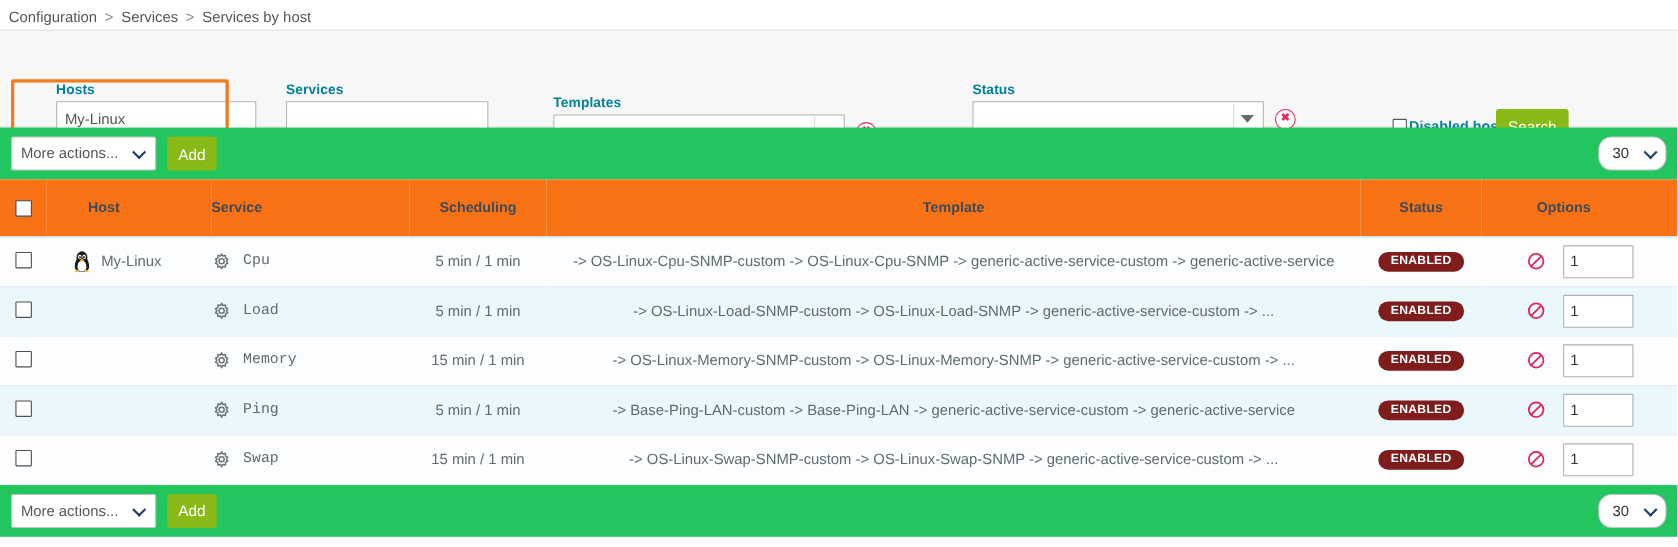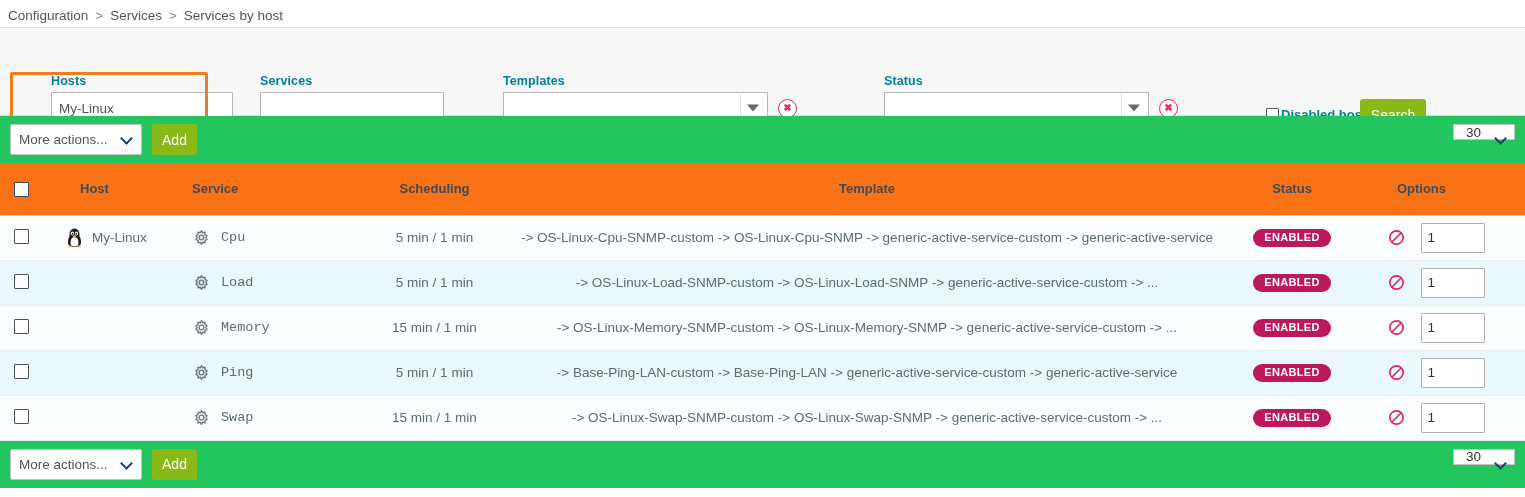--- a/index.html
+++ b/index.html
@@ -151,28 +151,28 @@
     transform: rotate(45deg);
   }
   .add-btn {
     position: absolute;
     left: 152px; top: 8px;
     width: 45px; height: 31px;
   }
   .page-size {
     position: absolute;
     right: 10px; top: 8px;
-    width: 62px; height: 16px;
+    width: 62px; height: 31px;
     border: 1px solid #c2c2c2;
     background: #ffffff;
     font-size: 13.5px;
     color: #333333;
     display: flex; align-items: center;
     padding-left: 12px;
-    border-radius: 0;
+    border-radius: 12px;
     cursor: pointer;
   }
   .page-size .v-caret {
     position: absolute; right: 9px; top: 9px;
     width: 9px; height: 9px;
     border-right: 2.4px solid #1c3f6e;
     border-bottom: 2.4px solid #1c3f6e;
     transform: rotate(45deg);
   }
 
@@ -213,21 +213,21 @@
 
   .host-cell {
     display: flex; align-items: center; gap: 8px;
     padding-left: 22px;
   }
   .svc-cell {
     display: flex; align-items: center; gap: 11px; font-family: Liberation Mono, monospace;
   }
   .badge {
     display: inline-block;
-    background: #be185d;
+    background: #7f1d1d;
     color: #ffffff;
     font-size: 11px;
     font-weight: bold;
     letter-spacing: .3px;
     padding: 3px 11px 4px;
     border-radius: 10px;
     line-height: 1;
   }
   .opts-cell {
     display: flex; align-items: center; justify-content: center; gap: 16px;
@@ -277,21 +277,21 @@
     <div class="filter-label">Hosts</div>
     <input class="txt-input" style="width: 182px;" value="My-Linux">
   </div>
   <div class="hosts-highlight"></div>
 
   <div class="filter-field" style="left:260px; top:46px;">
     <div class="filter-label">Services</div>
     <input class="txt-input" style="width: 184px;" value="">
   </div>
 
-  <div class="filter-field" style="left:503px; top:46px;">
+  <div class="filter-field" style="left:503px; top:58px;">
     <div class="filter-label">Templates</div>
     <div style="display:flex; align-items:center; gap:10px;">
       <div class="sel-input" style="width:265px;">
         <span class="divider"></span>
         <span class="caret"></span>
       </div>
       <div class="clear-btn">✖</div>
     </div>
   </div>
 

